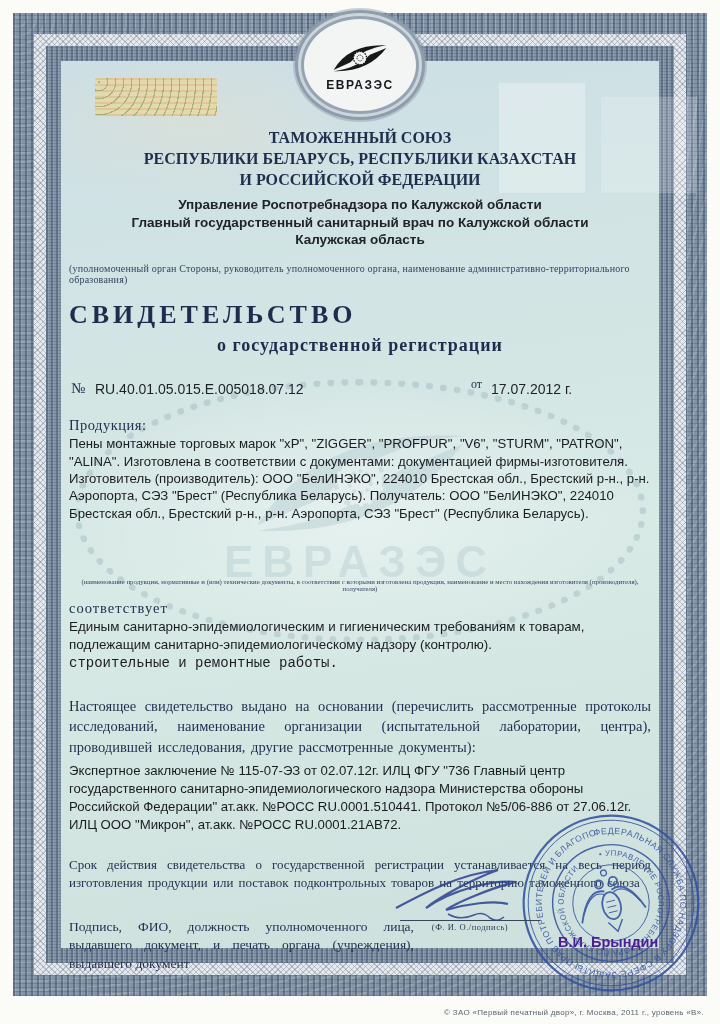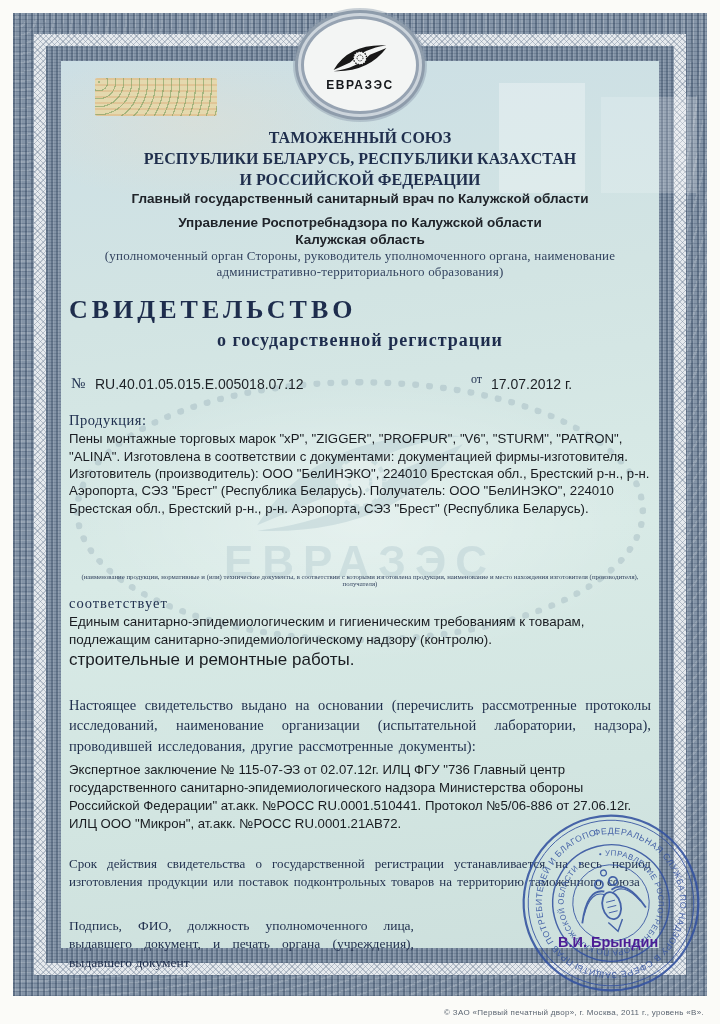--- a/index.html
+++ b/index.html
@@ -55,38 +55,38 @@
   .medallion{position:absolute;left:50%;top:16px;transform:translateX(-50%);width:112px;height:92px;z-index:6;
     background:#f3f5f4;border-radius:50%;
     border:3px solid #96a3b2;
     box-shadow:0 0 0 3px #cdd5dc,0 0 0 6px #8e9cab,0 0 0 8px rgba(140,155,173,.45);
     display:flex;flex-direction:column;align-items:center;justify-content:center;}
   .medallion .logo-text{font-family:"Liberation Sans","DejaVu Sans",sans-serif;font-weight:bold;
     font-size:12px;letter-spacing:1.5px;color:#15181c;margin-top:1px;}
   .hdr1{margin-top:5px;text-align:center;font-weight:bold;font-size:16px;line-height:1.3;color:#1f2e4c;}
   .hdr2{margin-top:6px;text-align:center;font-family:"Liberation Sans","DejaVu Sans",sans-serif;
     font-weight:bold;font-size:13.5px;line-height:1.28;color:#20242a;}
-  .footnote{text-align:center;font-size:13px;color:#33435f;letter-spacing:.2px;}
+  .footnote{margin-top:15px;font-size:10px;color:#33435f;letter-spacing:.2px;}
   .title-main{margin-top:15px;font-weight:bold;font-size:26px;letter-spacing:4px;color:#1e2d4d;}
   .title-sub{margin-top:5px;text-align:center;font-weight:bold;font-size:18px;letter-spacing:1px;color:#1e2d4d;}
   .numrow{position:relative;margin-top:24px;height:20px;font-size:15px;color:#20304f;}
   .numrow .no-sign{position:absolute;left:2px;top:0;}
   .numrow .no-val{position:absolute;left:26px;top:1px;font-family:"Liberation Sans","DejaVu Sans",sans-serif;
     font-size:14px;color:#1d2126;}
   .numrow .from-label{position:absolute;left:402px;top:-3px;font-size:12px;}
   .numrow .date-val{position:absolute;left:422px;top:1px;font-family:"Liberation Sans","DejaVu Sans",sans-serif;
     font-size:14px;color:#1d2126;}
   .product-label{margin-top:17px;font-size:14.5px;color:#20304f;letter-spacing:.5px;}
   .sans-body{font-family:"Liberation Sans","DejaVu Sans",sans-serif;font-size:13.2px;line-height:1.32;color:#191c21;}
   .product-text{margin-top:1px;}
   .footnote2{margin-top:56px;text-align:center;font-size:6.8px;color:#33435f;}
   .comply-label{margin-top:8px;font-size:14.5px;color:#20304f;letter-spacing:1px;}
   .comply-text{margin-top:1px;font-size:13.4px;}
   .reg-text{margin-top:13px;font-size:14.5px;line-height:1.5;color:#1f2e4c;text-align:justify;word-spacing:3px;}
-  .usage-text{margin-top:0;font-size:17px;}
+  .usage-text{margin-top:0;font-size:14px;font-family:Liberation Mono, monospace;}
   .basis-label{margin-top:24px;font-size:14.5px;line-height:1.4;color:#1f2e4c;text-align:justify;word-spacing:2px;}
   .basis-text{margin-top:5px;font-size:13.2px;line-height:1.36;}
   .validity-text{margin-top:22px;font-size:13px;line-height:1.4;color:#1f2e4c;text-align:justify;word-spacing:2px;}
   .sign-row{margin-top:26px;height:86px;}
   .sign-label{width:345px;font-size:13.5px;line-height:1.35;color:#1f2e4c;text-align:justify;}
 
   
   .signature{position:absolute;left:390px;top:862px;width:160px;z-index:7;}
   .sig-line{width:140px;border-bottom:1px solid #3a4656;margin-left:10px;margin-top:-8px;}
   .sig-caption{font-size:8.5px;color:#2c3950;text-align:center;margin-top:1px;letter-spacing:.5px;}
@@ -116,22 +116,22 @@
               <path d="M88 10 Q62 44 12 42 Q46 38 64 20 Z" fill="#bdd2d6"></path>
               <circle cx="50" cy="24" r="9" fill="#e6f0ef" stroke="#bdd2d6" stroke-width="1.6" stroke-dasharray="2 1.6"></circle>
               <circle cx="50" cy="24" r="4" fill="none" stroke="#bdd2d6" stroke-width="1.2" stroke-dasharray="1.4 1.2"></circle>
             </svg>
             <div class="wm-label">ЕВРАЗЭС</div>
           </div>
 
           <div class="hdr1">ТАМОЖЕННЫЙ СОЮЗ</div>
           <div class="hdr1" style="margin-top:0;">РЕСПУБЛИКИ БЕЛАРУСЬ, РЕСПУБЛИКИ КАЗАХСТАН</div>
           <div class="hdr1" style="margin-top:0;">И РОССИЙСКОЙ ФЕДЕРАЦИИ</div>
+          <div class="hdr2">Управление Роспотребнадзора по Калужской области</div>
           <div class="hdr2" style="margin-top:0;">Главный государственный санитарный врач по Калужской области</div>
-          <div class="hdr2">Управление Роспотребнадзора по Калужской области</div>
           <div class="hdr2" style="margin-top:0;">Калужская область</div>
           <div class="footnote">(уполномоченный орган Стороны, руководитель уполномоченного органа, наименование административно-территориального образования)</div>
 
           <div class="title-main">СВИДЕТЕЛЬСТВО</div>
           <div class="title-sub">о государственной регистрации</div>
 
           <div class="numrow">
             <span class="no-sign">№</span>
             <span class="no-val">RU.40.01.05.015.Е.005018.07.12</span>
             <span class="from-label">от</span>
@@ -140,21 +140,21 @@
 
           <div class="product-label">Продукция:</div>
           <div class="sans-body product-text">Пены монтажные торговых марок "хР", "ZIGGER", "PROFPUR", "V6", "STURM", "PATRON", "ALINA". Изготовлена в соответствии с документами: документацией фирмы-изготовителя. Изготовитель (производитель): ООО "БелИНЭКО", 224010 Брестская обл., Брестский р-н., р-н. Аэропорта, СЭЗ "Брест" (Республика Беларусь).  Получатель: ООО "БелИНЭКО", 224010 Брестская обл., Брестский р-н., р-н. Аэропорта, СЭЗ "Брест" (Республика Беларусь).</div>
           <div class="footnote2">(наименование продукции, нормативные и (или) технические документы, в соответствии с которыми изготовлена продукция, наименование и место нахождения изготовителя (производителя), получателя)</div>
 
           <div class="comply-label">соответствует</div>
           <div class="sans-body comply-text">Единым санитарно-эпидемиологическим и гигиеническим требованиям к товарам, подлежащим санитарно-эпидемиологическому надзору (контролю).</div>
 
           <div class="sans-body usage-text">строительные и ремонтные работы.</div>
 
-          <div class="basis-label">Настоящее свидетельство выдано на основании (перечислить рассмотренные протоколы исследований, наименование организации (испытательной лаборатории, надзора), проводившей исследования, другие рассмотренные документы):</div>
+          <div class="basis-label">Настоящее свидетельство выдано на основании (перечислить рассмотренные протоколы исследований, наименование организации (испытательной лаборатории, центра), проводившей исследования, другие рассмотренные документы):</div>
           <div class="sans-body basis-text">Экспертное заключение № 115-07-ЭЗ от 02.07.12г. ИЛЦ ФГУ "736 Главный центр государственного санитарно-эпидемиологического надзора Министерства обороны Российской Федерации" ат.акк. №РОСС RU.0001.510441. Протокол №5/06-886 от 27.06.12г. ИЛЦ ООО "Микрон", ат.акк. №РОСС RU.0001.21АВ72.</div>
 
           <div class="validity-text">Срок действия свидетельства о государственной регистрации устанавливается на весь период изготовления продукции или поставок подконтрольных товаров на территорию таможенного союза</div>
 
           <div class="sign-row">
             <div class="sign-label">Подпись, ФИО, должность уполномоченного лица, выдавшего документ, и печать органа (учреждения), выдавшего документ</div>
           </div>
 
         </div>
       </div>
@@ -164,20 +164,28 @@
   <div class="medallion">
     <svg width="66" height="38" viewBox="0 0 100 52">
       <path d="M10 44 Q34 4 90 7 Q56 11 35 33 Z" fill="#181818"></path>
       <path d="M90 11 Q62 48 10 46 Q46 41 65 21 Z" fill="#181818"></path>
       <circle cx="50" cy="26" r="10" fill="#f3f5f4" stroke="#181818" stroke-width="2" stroke-dasharray="2.4 1.8"></circle>
       <circle cx="50" cy="26" r="4.5" fill="none" stroke="#181818" stroke-width="1.5" stroke-dasharray="1.6 1.4"></circle>
     </svg>
     <div class="logo-text">ЕВРАЗЭС</div>
   </div>
 
+  <div class="signature">
+    <svg width="160" height="62" viewBox="0 0 160 62">
+      <path d="M6 46 C36 30 70 12 108 8 C80 18 48 36 36 46 C62 28 100 18 126 20 C100 26 64 42 56 48 C76 42 104 38 118 42" stroke="#2b3f93" stroke-width="2.2" fill="none" opacity=".85"></path>
+      <path d="M58 52 q12 7 26 1 q9 -4 16 3 q7 5 14 -1" stroke="#2b3f93" stroke-width="1.6" fill="none" opacity=".85"></path>
+    </svg>
+    <div class="sig-line"></div>
+    <div class="sig-caption">(Ф. И. О./подпись)</div>
+  </div>
 
   <div class="stamp">
     <svg width="182" height="182" viewBox="0 0 200 200">
       <g fill="none" stroke="#3352a0">
         <circle cx="100" cy="100" r="96" stroke-width="2.4"></circle>
         <circle cx="100" cy="100" r="91" stroke-width="1"></circle>
         <circle cx="100" cy="100" r="64" stroke-width="1.6"></circle>
         <circle cx="100" cy="100" r="42" stroke-width="1"></circle>
       </g>
       <defs>

